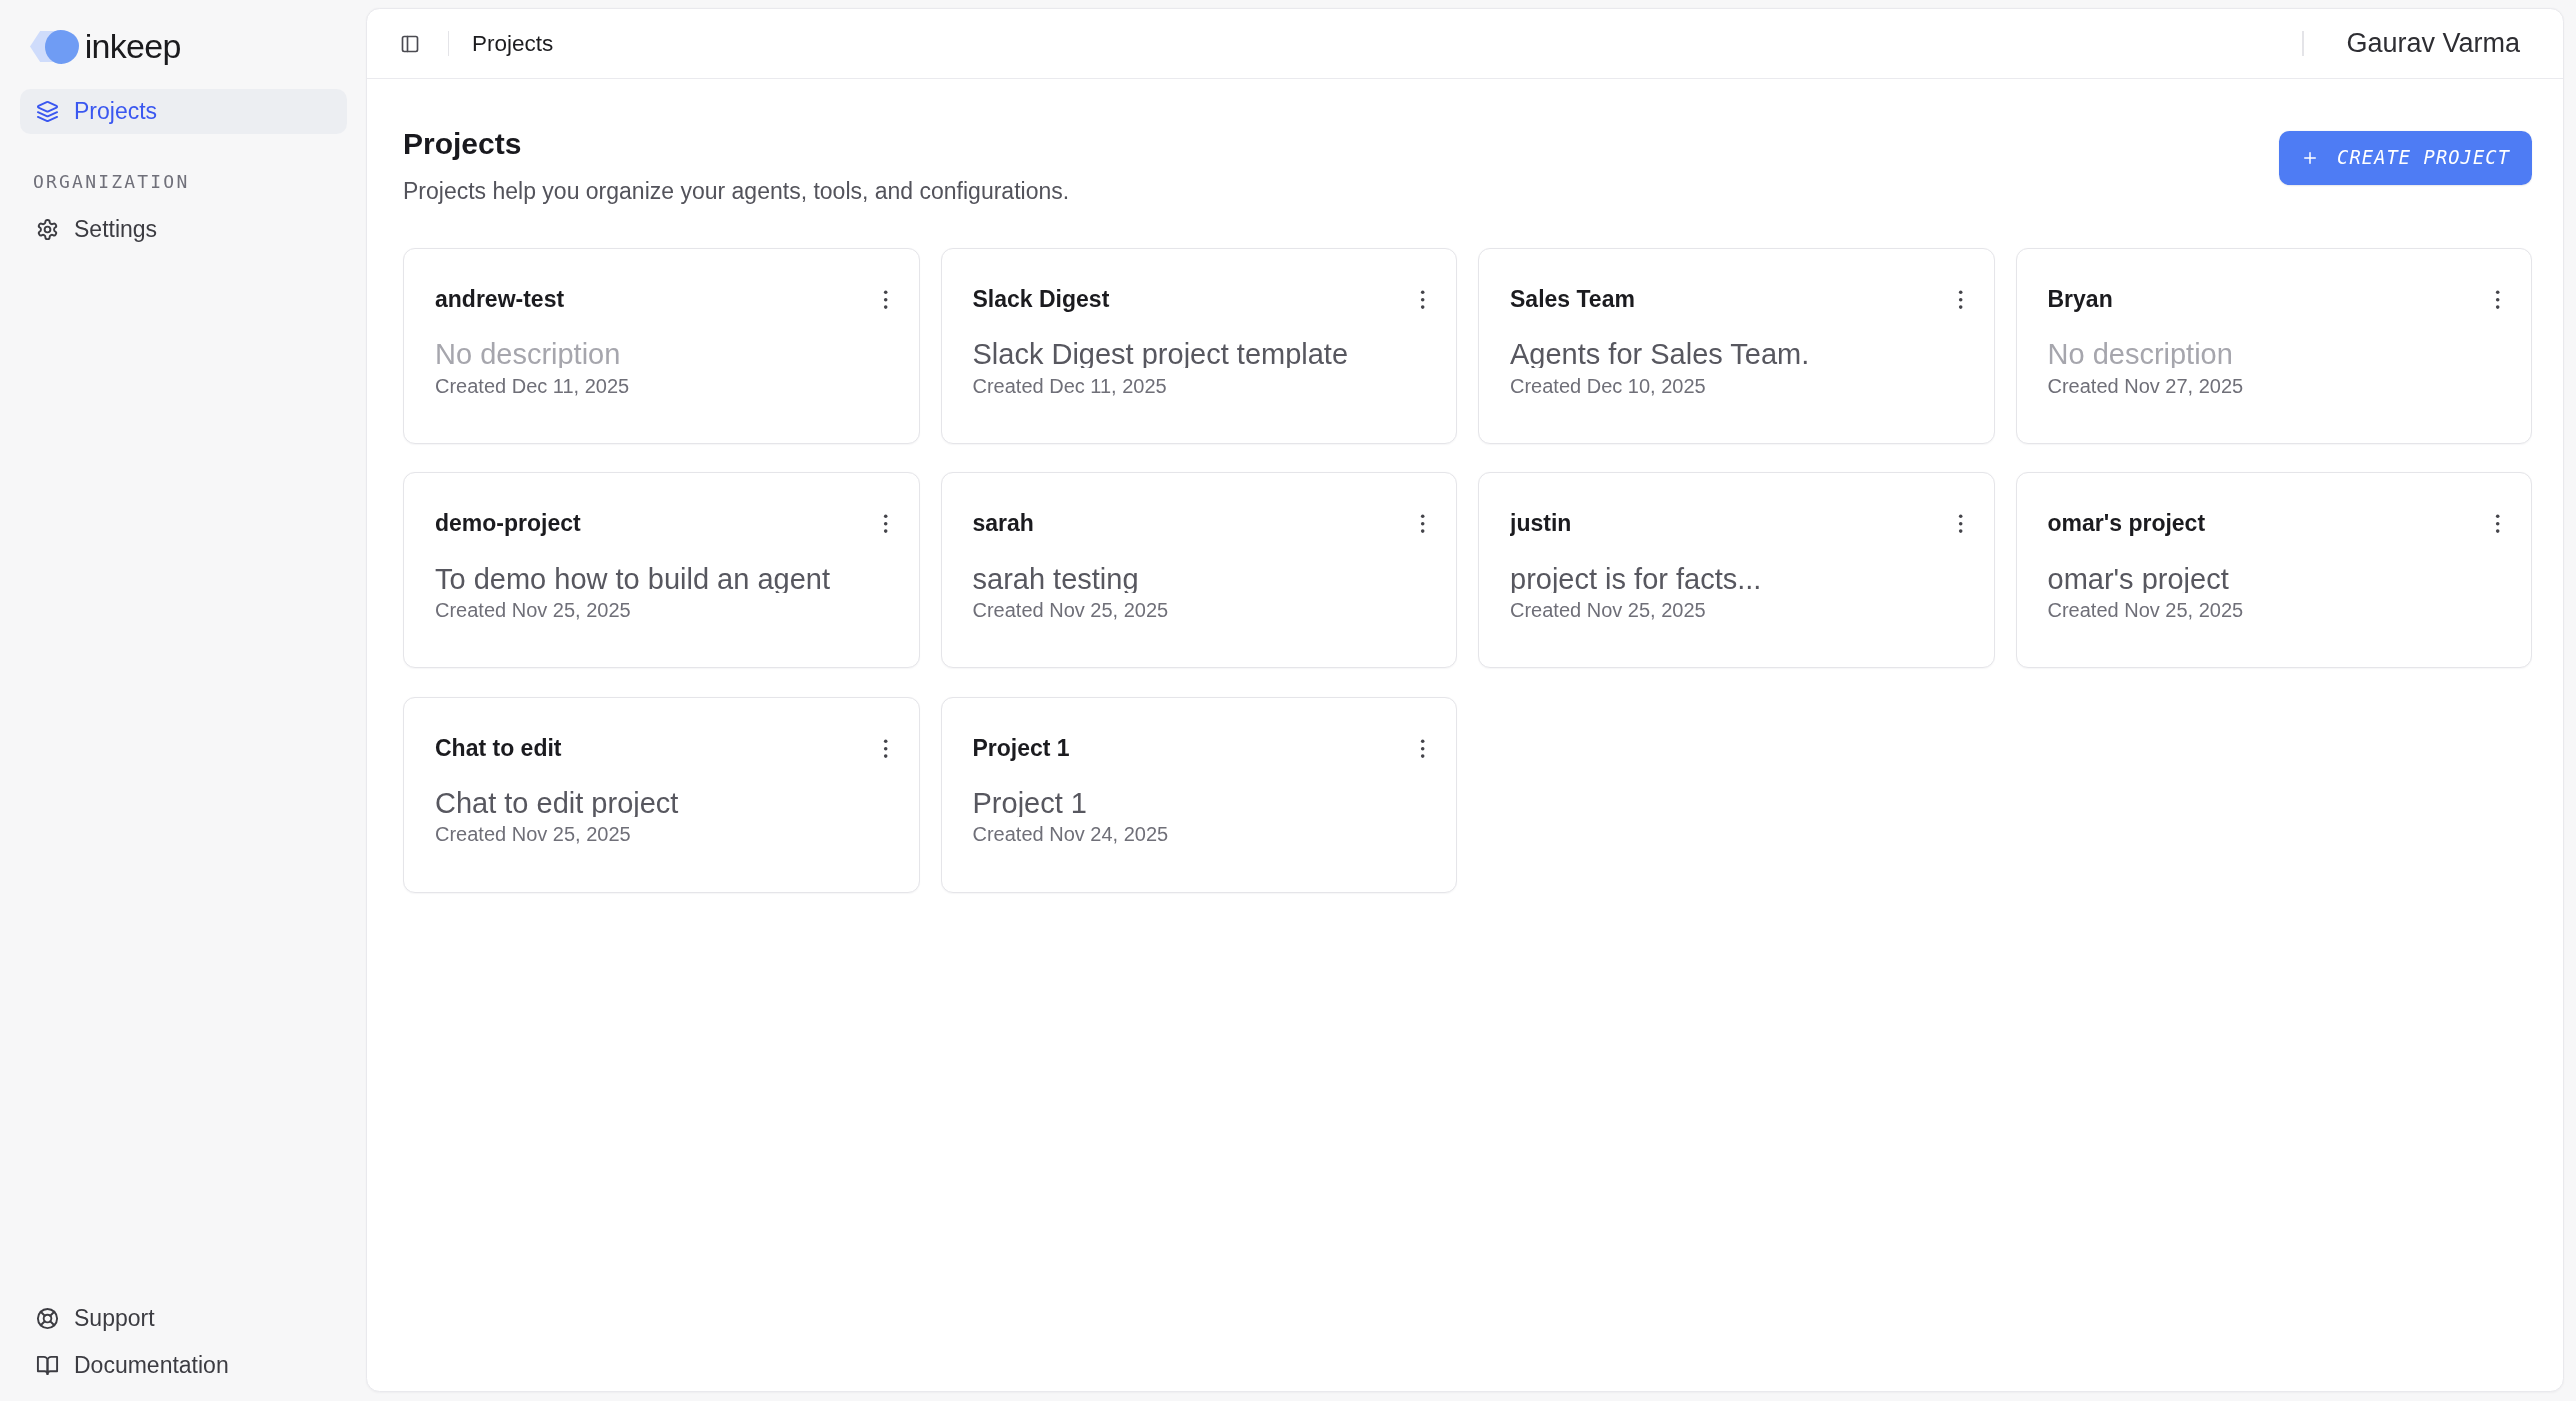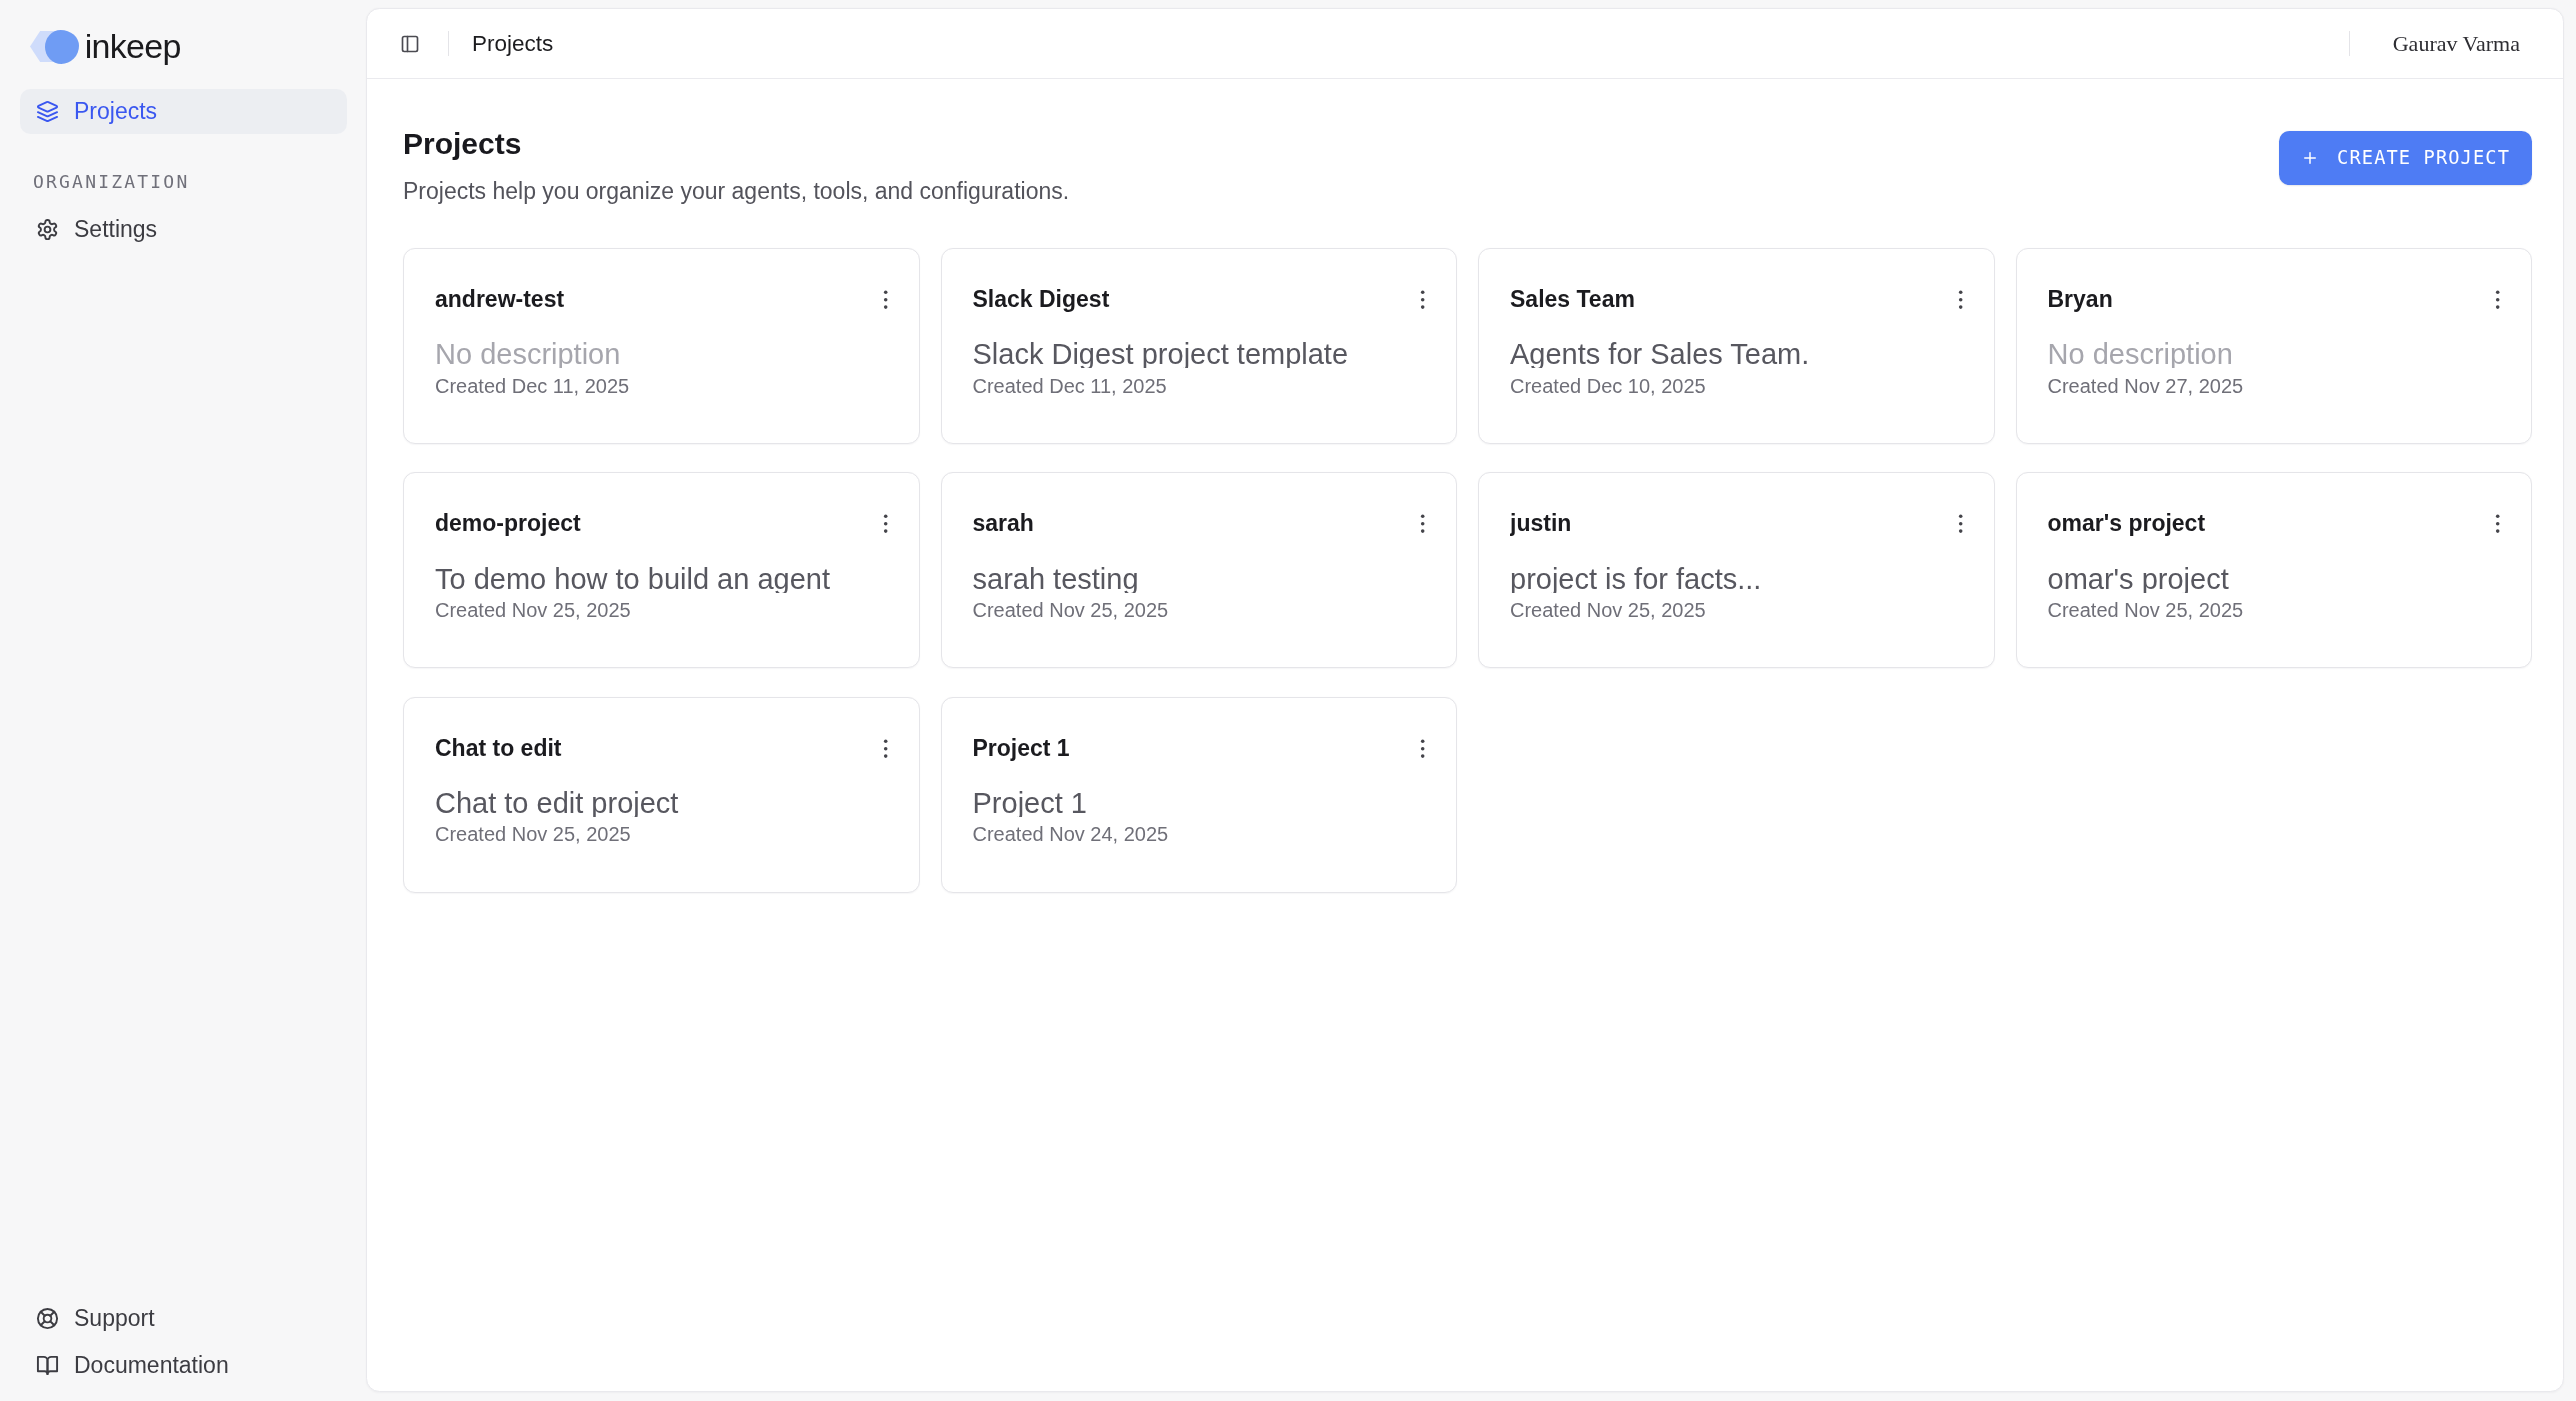--- a/index.html
+++ b/index.html
@@ -70,37 +70,38 @@
     width:30px; height:30px; display:flex; align-items:center; justify-content:center;
     color:#4b4b52; border-radius:6px;
   }
   .toggle-btn svg { width:20px; height:20px; }
   .vdiv { width:1.5px; height:25.4px; background:#e4e4e8; }
   .topbar .vdiv { margin:0 22.5px; }
   .crumb { font-size:22.5px; font-weight:500; color:#1c1c1f; }
   .flex1 { flex:1; }
   .user-btn {
     background:none; border:none; cursor:pointer;
-    font-family:Liberation Serif, serif;
-    font-size:22px; color:#2e2e33; margin-left:20px;
+    font-family:Liberation Sans, sans-serif;
+    font-size:27px; color:#2e2e33; margin-left:20px;
   }
 
   .content { padding:48px 31px 0 36px; flex:1; }
   .page-head { display:flex; align-items:flex-start; justify-content:space-between; }
   .page-title { font-size:30px; line-height:33px; font-weight:600; color:#19191e; }
   .page-sub { margin-top:16.5px; font-size:23px; line-height:28.4px; color:#53535b; }
   .create-btn {
     margin-top:3.7px;
     display:flex; align-items:center; gap:18px;
     height:54px; padding:0 22px;
     background:var(--btn-blue,#4e7cf4); color:#ffffff;
     border:none; border-radius:10.5px; cursor:pointer;
     font-family:"DejaVu Sans Mono", monospace;
     font-size:18.7px; letter-spacing:1.1px; font-weight:500;
     box-shadow:0 0.7px 1.5px rgba(16,24,40,.1);
+    font-style:italic;
   }
   .create-btn svg { width:18px; height:18px; }
 
   .grid {
     margin-top:43px;
     display:grid;
     grid-template-columns:repeat(4, minmax(0,1fr));
     column-gap:21px; row-gap:28.4px;
     grid-auto-rows:196px;
   }

